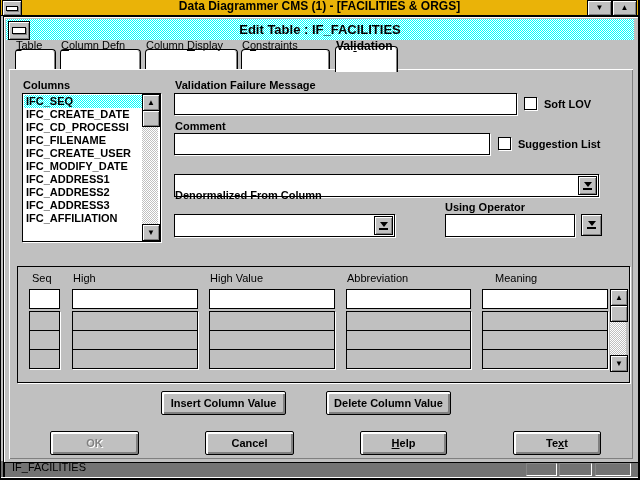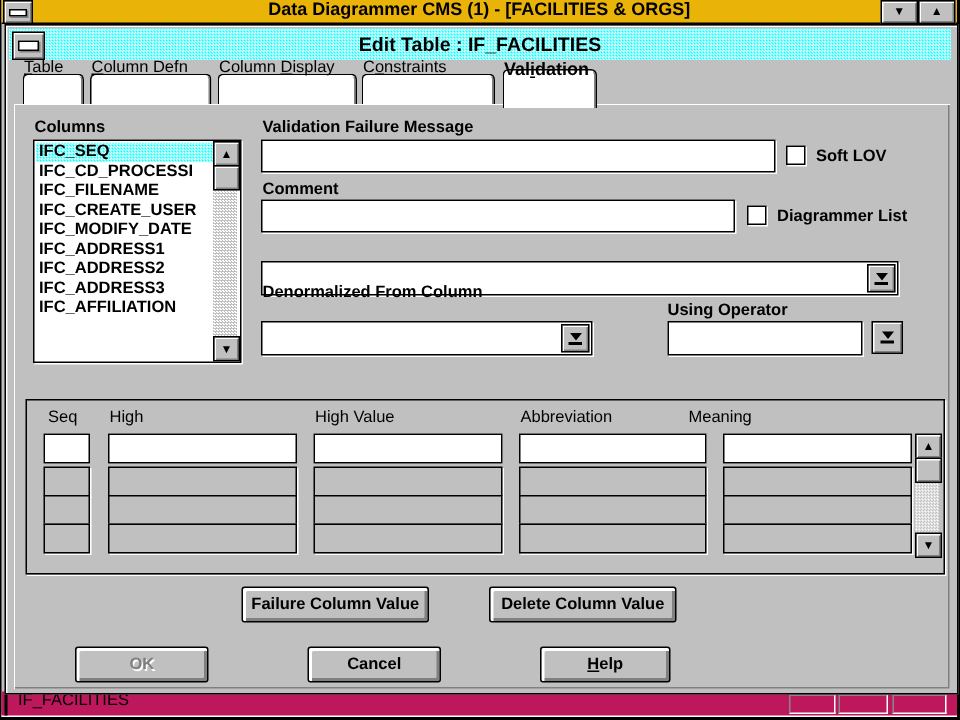--- a/index.html
+++ b/index.html
@@ -98,20 +98,21 @@
     <div class="abs tab active" style="left:331px;top:29px;width:63px;height:26px">
       <span><span>Val</span><span class="u">i</span><span>dation</span></span>
     </div>
 
     <div class="abs panel" style="left:5px;top:52px;width:624px;height:390px"></div>
 
     <div class="abs lbl" style="left:19px;top:62px">Columns</div>
     <div class="abs" style="left:18px;top:76px;width:137px;height:147px;background:#fff;border:1px solid #000;box-shadow:1px 1px 0 #fff">
       <div class="abs" style="left:1px;top:1px;width:118px;height:144px;overflow:hidden">
         <div class="listitem sel">IFC_SEQ</div>
+        <div class="listitem">IFC_CREATE_DATE</div>
         <div class="listitem">IFC_CD_PROCESSI</div>
         <div class="listitem">IFC_FILENAME</div>
         <div class="listitem">IFC_CREATE_USER</div>
         <div class="listitem">IFC_MODIFY_DATE</div>
         <div class="listitem">IFC_ADDRESS1</div>
         <div class="listitem">IFC_ADDRESS2</div>
         <div class="listitem">IFC_ADDRESS3</div>
         <div class="listitem">IFC_AFFILIATION</div>
       </div>
       <div class="abs trough" style="left:119px;top:0;width:16px;height:145px">
@@ -126,21 +127,21 @@
     </div>
 
     <div class="abs lbl" style="left:171px;top:62px">Validation Failure Message</div>
     <input class="abs field" style="left: 170px; top: 76px; width: 343px; height: 22px;" value="">
     <div class="abs chk" style="left:520px;top:80px"></div>
     <div class="abs lbl" style="left:540px;top:81px">Soft LOV</div>
 
     <div class="abs lbl" style="left:171px;top:103px">Comment</div>
     <input class="abs field" style="left: 170px; top: 116px; width: 316px; height: 22px;" value="">
     <div class="abs chk" style="left:494px;top:120px"></div>
-    <div class="abs lbl" style="left:514px;top:121px">Diagrammer List</div>
+    <div class="abs lbl" style="left:514px;top:121px">Suggestion List</div>
 
     <div class="abs field" style="left:170px;top:157px;width:425px;height:23px;padding:0">
       <span class="abs" style="left:3px;top:4px;font:11px 'Liberation Sans',sans-serif"></span>
       <div class="dd abs" style="right:1px;top:1px;width:19px;height:19px">
         <span class="dd-tri"></span>
         <span class="dd-bar"></span>
       </div>
     </div>
 
     <div class="abs lbl" style="left:171px;top:172px">Denormalized From Column</div>
@@ -156,21 +157,21 @@
     <div class="dd abs" style="left:577px;top:197px;width:21px;height:22px">
       <span class="dd-tri"></span>
       <span class="dd-bar"></span>
     </div>
 
     <div class="abs" style="left:13px;top:249px;width:611px;height:115px;border:1px solid #000;box-shadow:1px 1px 0 #fff">
       <div class="abs hdr" style="left:14px;top:5px">Seq</div>
       <div class="abs hdr" style="left:55px;top:5px">High</div>
       <div class="abs hdr" style="left:192px;top:5px">High Value</div>
       <div class="abs hdr" style="left:329px;top:5px">Abbreviation</div>
-      <div class="abs hdr" style="left:441px;top:5px">Meaning</div>
+      <div class="abs hdr" style="left:477px;top:5px">Meaning</div>
 
       <input class="abs cell field" style="left: 11px; top: 22px; width: 31px; height: 20px; box-shadow: none;" value="">
       <input class="abs cell field" style="left: 54px; top: 22px; width: 126px; height: 20px; box-shadow: none;" value="">
       <input class="abs cell field" style="left: 191px; top: 22px; width: 126px; height: 20px; box-shadow: none;" value="">
       <input class="abs cell field" style="left: 328px; top: 22px; width: 125px; height: 20px; box-shadow: none;" value="">
       <input class="abs cell field" style="left: 464px; top: 22px; width: 126px; height: 20px; box-shadow: none;" value="">
 
       <div class="abs cell off" style="left:11px;top:44px;width:31px;height:20px"></div>
       <div class="abs cell off" style="left:54px;top:44px;width:126px;height:20px"></div>
       <div class="abs cell off" style="left:191px;top:44px;width:126px;height:20px"></div>
@@ -193,31 +194,34 @@
         <div class="abs raised-sm sb-btn" style="left:0;top:0;width:16px;height:15px">
           <span>▲</span>
         </div>
         <div class="abs raised-sm" style="left:0;top:16px;width:16px;height:15px"></div>
         <div class="abs raised-sm sb-btn" style="left:0;top:66px;width:16px;height:15px">
           <span>▼</span>
         </div>
       </div>
     </div>
 
-    <div class="abs raised btn" style="left:157px;top:374px;width:123px;height:22px">Failure Column Value</div>
+    <div class="abs raised btn" style="left:157px;top:374px;width:123px;height:22px">Insert Column Value</div>
     <div class="abs raised btn" style="left:322px;top:374px;width:123px;height:22px">Delete Column Value</div>
 
     <div class="abs raised btn disabled" style="left:46px;top:414px;width:87px;height:22px">OK</div>
     <div class="abs raised btn" style="left:201px;top:414px;width:87px;height:22px">Cancel</div>
     <div class="abs raised btn" style="left:356px;top:414px;width:85px;height:22px">
       <span><span></span><span class="u">H</span><span>elp</span></span>
     </div>
+    <div class="abs raised btn" style="left:509px;top:414px;width:86px;height:22px">
+      <span><span>Te</span><span class="u">x</span><span>t</span></span>
+    </div>
   </div>
 
-  <div class="abs" style="left:1px;top:461px;width:637px;height:16px;background:#be185d;z-index:1">
+  <div class="abs" style="left:1px;top:461px;width:637px;height:16px;background:#737373;z-index:1">
     <div class="abs" style="left:2px;top:0;width:2px;height:16px;background:#000"></div>
     <div class="abs hdr" style="left:11px;top:-2px;height:16px;overflow:hidden;line-height:16px">IF_FACILITIES</div>
     <div class="abs statpane" style="left:525px;top:2px;width:31px;height:13px"></div>
     <div class="abs statpane" style="left:558px;top:2px;width:33px;height:13px"></div>
     <div class="abs statpane" style="left:594px;top:2px;width:36px;height:13px"></div>
   </div>
   <div class="abs" style="left:1px;top:476px;width:637px;height:2px;background:#fff"></div>
 
 </div>
 

